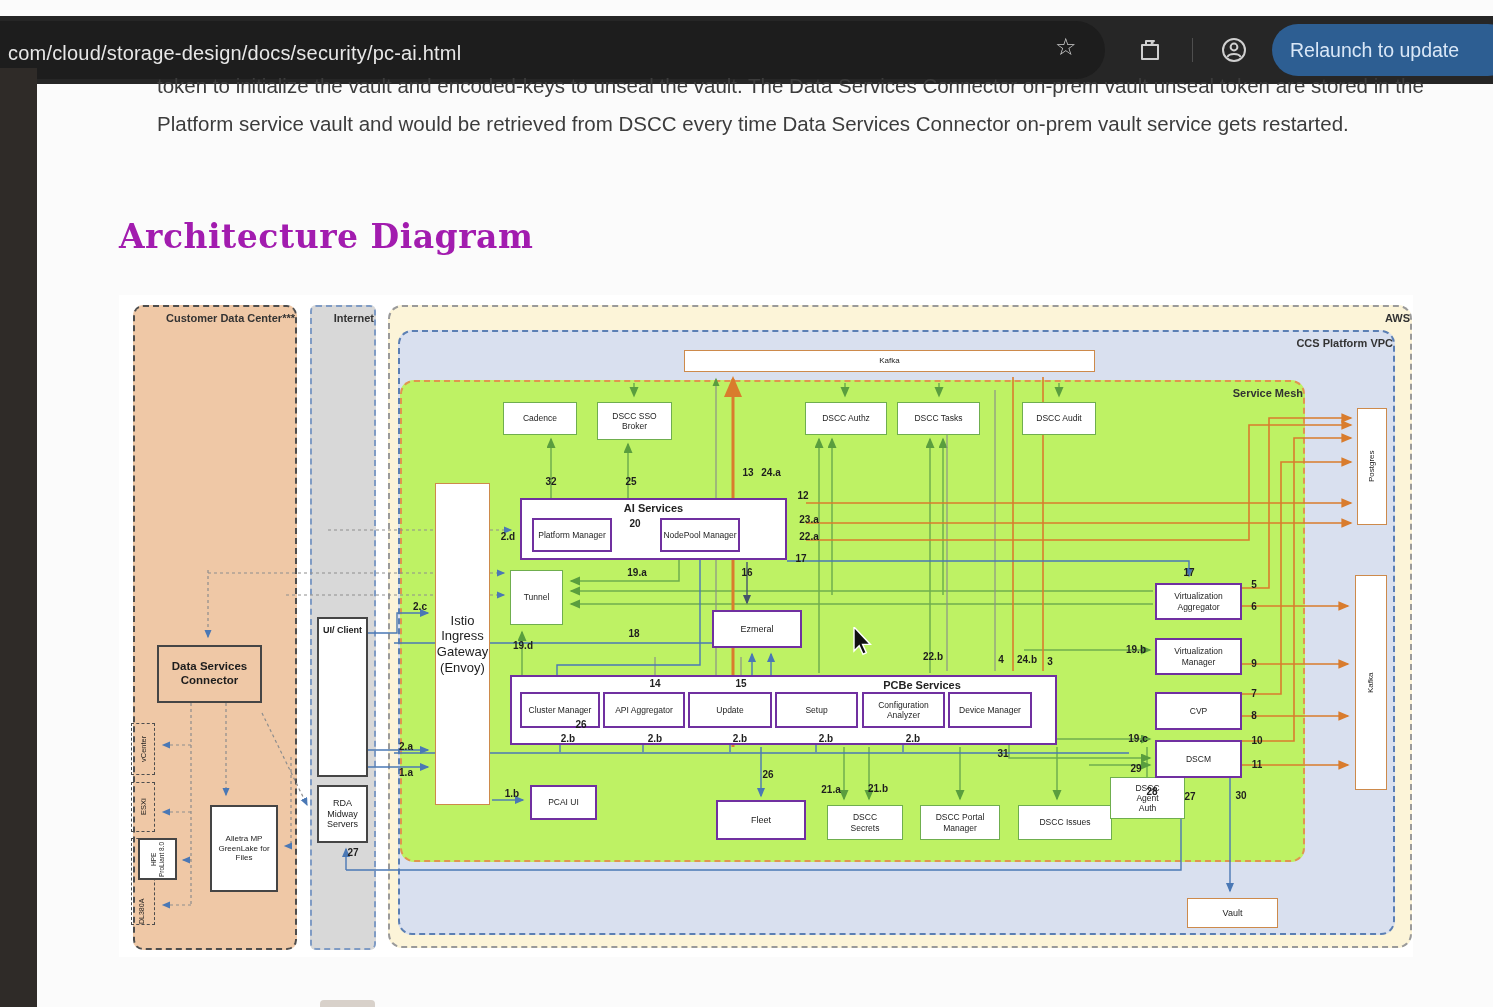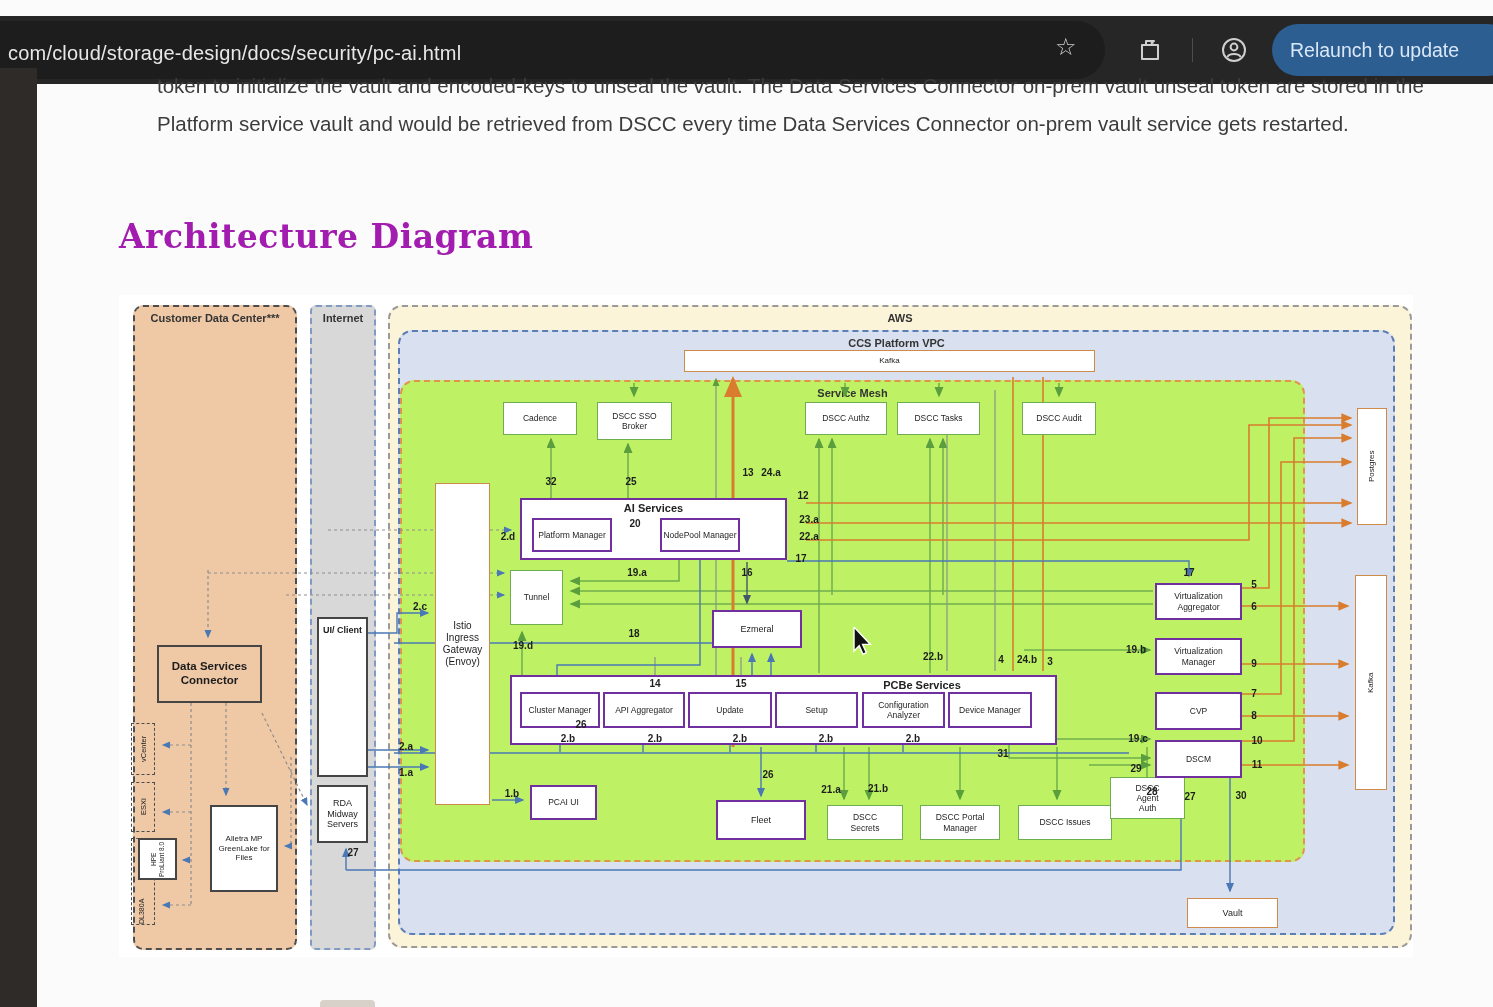--- a/index.html
+++ b/index.html
@@ -28,21 +28,21 @@
   .para { position:absolute; left:157px; top:67px; width:1275px; font-size:20.5px;
           line-height:38px; color:#3c3c3c; }
   .h2 { position:absolute; left:119px; top:217px; font-family:"DejaVu Serif", serif;
         font-weight:bold; font-size:33px; color:#a21caf; letter-spacing:.5px; }
 
   
   .diagram { position:absolute; left:119px; top:295px; width:1294px; height:662px;
              background:#ffffff; font-family:"Liberation Sans", sans-serif; }
   .abs { position:absolute; }
   .zone { position:absolute; border-radius:10px; }
-  .zone-label { font-size:11px; font-weight:bold; color:#333; text-align:center; padding-top:5px; }
+  .zone-label { font-size:11px; font-weight:bold; color:#333; text-align:right; padding-top:5px; }
   .z-cdc { left:14px; top:10px; width:164px; height:645px; background:#efc8a6;
            border:2.5px dashed #4d4d4d; }
   .z-int { left:191px; top:10px; width:66px; height:645px; background:#d8d8d8;
            border:2px dashed #7f9bc4; border-radius:6px; }
   .z-aws { left:269px; top:10px; width:1024px; height:643px; background:#fcf4d8;
            border:2.5px dashed #9a9a9a; border-radius:14px; }
   .z-vpc { left:279px; top:35px; width:997px; height:605px; background:#d9e0ef;
            border:2px dashed #5b7fb4; border-radius:14px; }
   .z-mesh { left:281px; top:85px; width:905px; height:482px; background:#bef264;
             border:2.5px dashed #e0954f; border-radius:14px; }
@@ -269,21 +269,21 @@
     <div class="node abs pbox" style="left:401px;top:203px;width:267px;height:62px">
       <div class="group-title">AI Services</div>
     </div>
     <div class="node abs pbox" style="left:413px;top:223px;width:80px;height:34px">
         <span>Platform Manager</span>
       </div>
     <div class="node abs pbox" style="left:541px;top:223px;width:80px;height:34px">
         <span>NodePool Manager</span>
       </div>
 
-    <div class="node abs obox" style="left:316px;top:188px;width:55px;height:322px;font-size:10px;padding:0 4px">
+    <div class="node abs obox" style="left:316px;top:188px;width:55px;height:322px;font-size:13px;padding:0 4px">
       <span>Istio Ingress Gateway (Envoy)</span>
       </div>
     <div class="node abs gbox" style="left:391px;top:275px;width:53px;height:55px">
         <span>Tunnel</span>
       </div>
     <div class="node abs pbox" style="left:593px;top:315px;width:90px;height:38px;font-size:9px">
         <span>Ezmeral</span>
       </div>
 
     <div class="node abs pbox" style="left:391px;top:380px;width:547px;height:70px">

